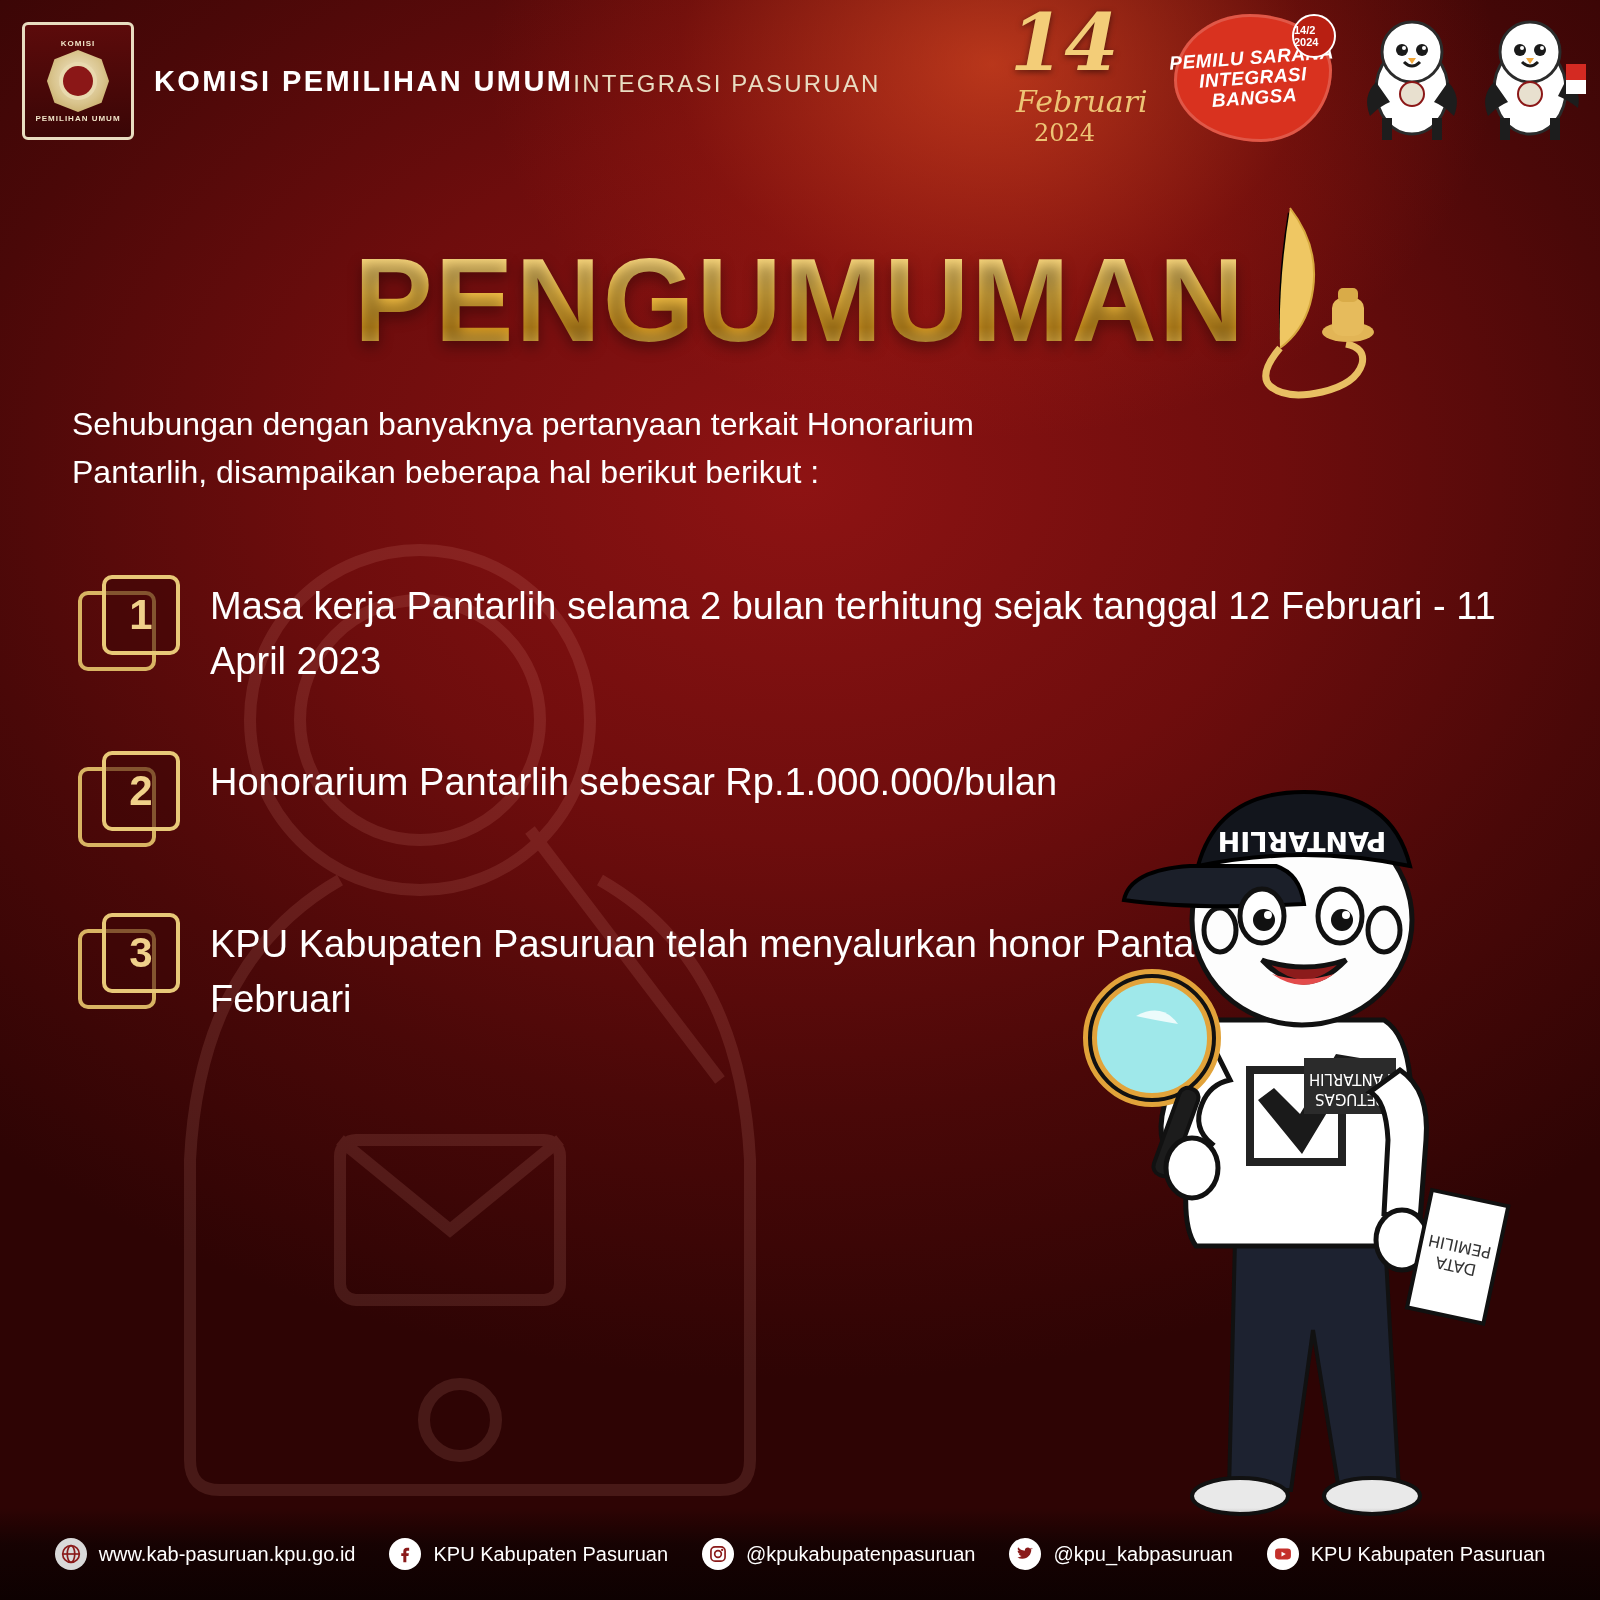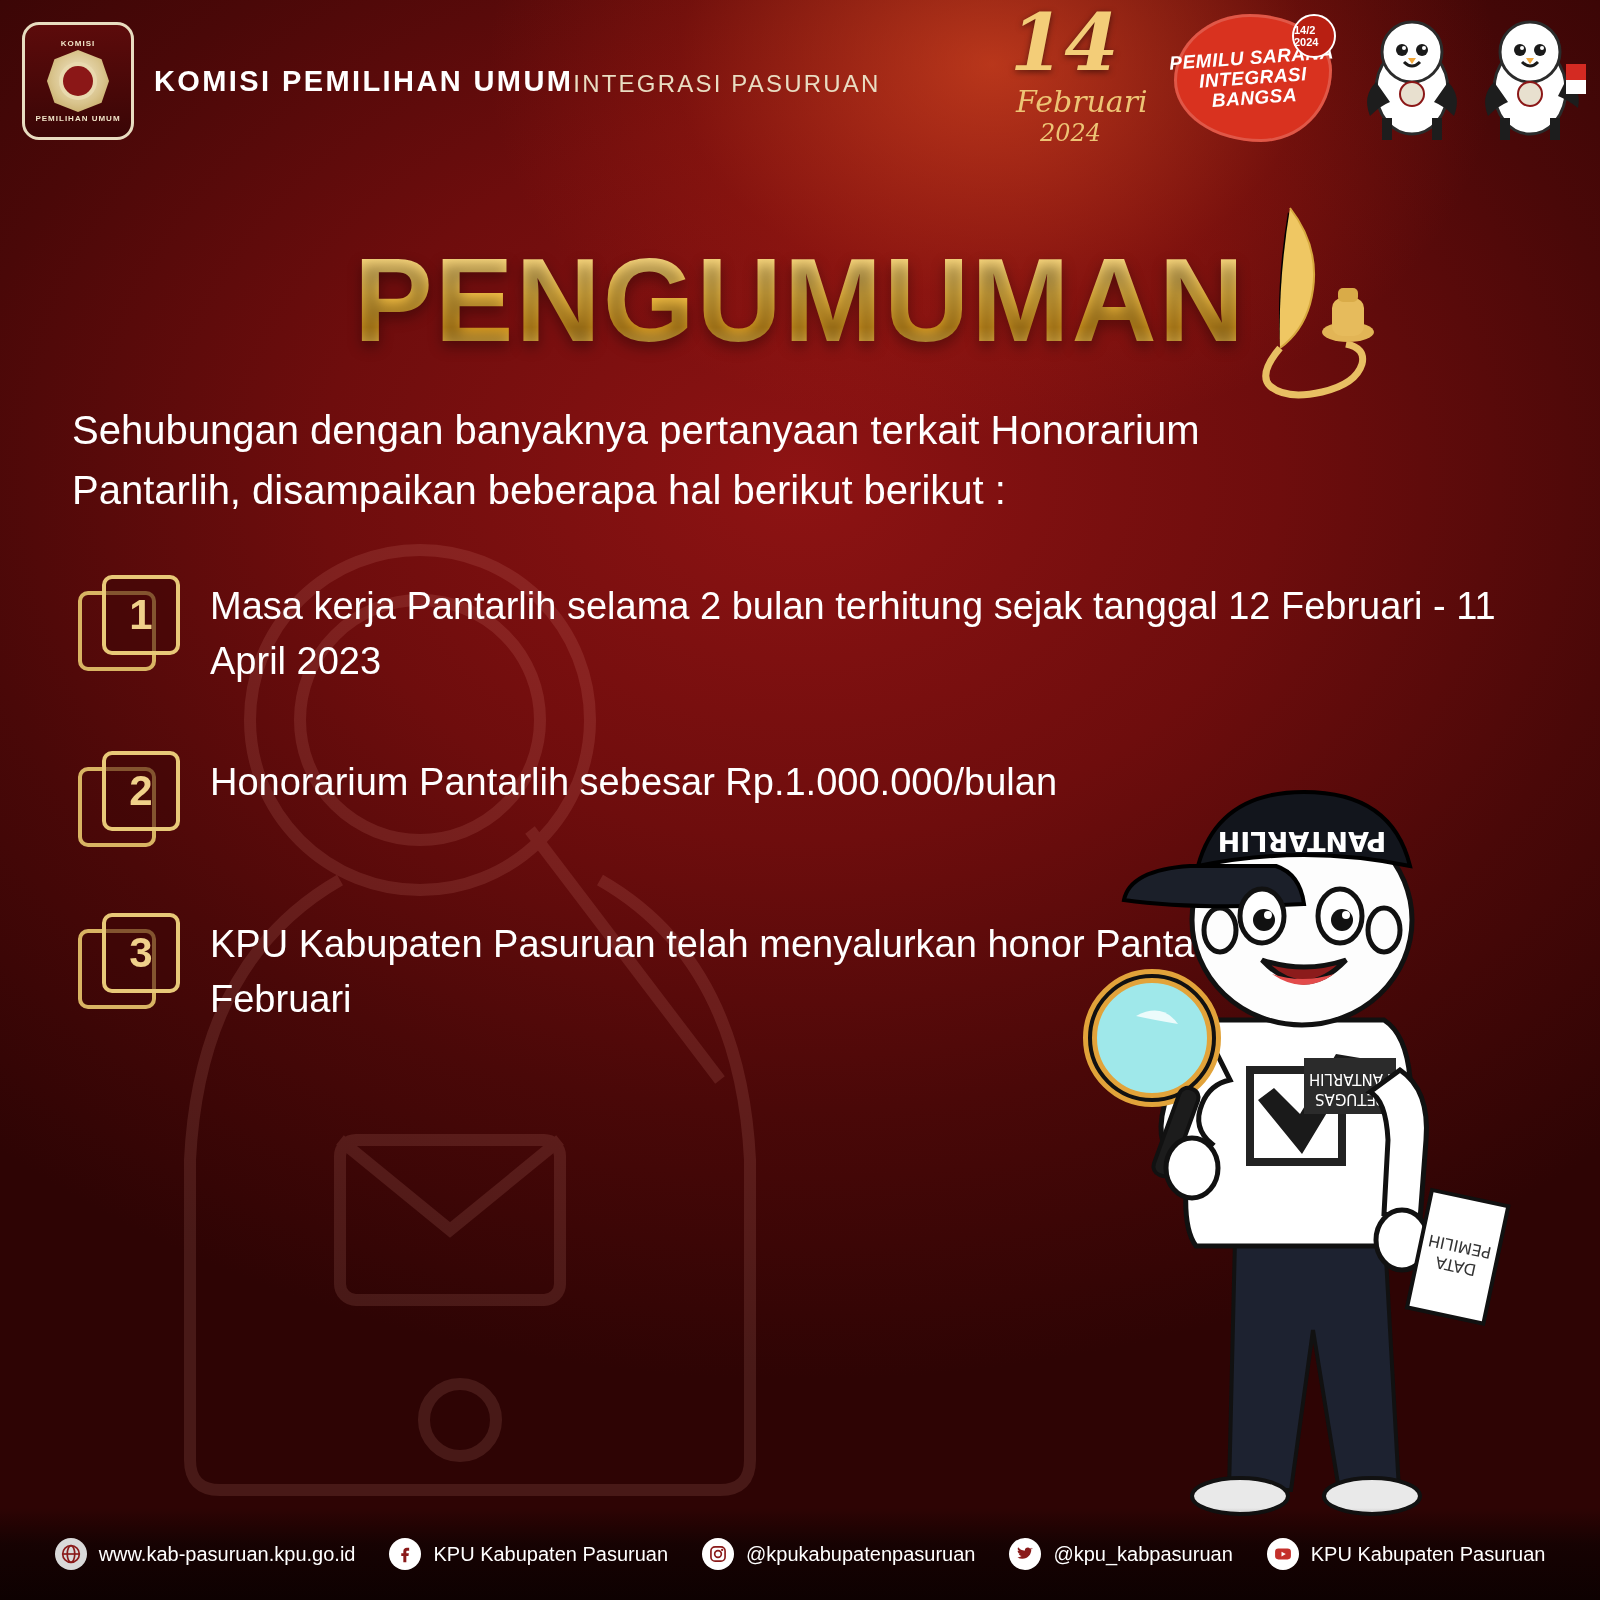--- a/index.html
+++ b/index.html
@@ -32,21 +32,21 @@
   .header {
     position: absolute; top: 0; left: 0; width: 100%; height: 170px;
   }
   .brand {
     position: absolute; left: 22px; top: 22px;
     display: flex; align-items: center; gap: 20px;
   }
   .kpu-logo {
     width: 112px; height: 118px;
     border: 3px solid #e8dcc0;
-    border-radius: 17px;
+    border-radius: 6px;
     background: linear-gradient(180deg,#5c0b0b,#3a0606);
     position: relative;
     display: flex; flex-direction: column; align-items: center; justify-content: center;
   }
   .kpu-logo .top-text, .kpu-logo .bot-text {
     font-size: 8px; letter-spacing: 1px; color: #f0e4c8; font-weight: bold;
   }
   .kpu-logo .emblem {
     width: 62px; height: 62px; margin: 2px 0;
     background: radial-gradient(circle at 50% 45%, #f3e9cf 0%, #d9c48d 55%, #b99a4e 100%);
@@ -75,21 +75,21 @@
     font-family: "DejaVu Serif", serif;
   }
   .date-mark .num {
     font-size: 78px; font-style: italic; font-weight: bold; line-height: 0.9;
     color: #f3cd78; text-shadow: 0 2px 6px rgba(0,0,0,0.5);
   }
   .date-mark .m {
     font-size: 30px; font-style: italic; margin-top: 6px; margin-left: 6px; color: #edc475;
   }
   .date-mark .y {
-    font-size: 24px; font-style: italic; margin-left: 30px; color: #edc475;
+    font-size: 24px; margin-left: 24px; color: #edc475;
   }
   .tagline {
     width: 170px; height: 140px; position: relative;
     display: flex; align-items: center; justify-content: center;
   }
   .tagline .blob {
     position: absolute; inset: 6px 6px 6px 6px;
     background: #d9321f;
     border-radius: 48% 52% 45% 55% / 52% 44% 56% 48%;
     box-shadow: 0 0 0 3px rgba(255,255,255,0.18) inset;
@@ -120,21 +120,21 @@
     background: linear-gradient(180deg,#ffe9a8 0%, #f5c147 45%, #d99a1f 70%, #f7d77e 100%);
     -webkit-background-clip: text; background-clip: text; color: transparent;
     text-shadow: 0 6px 14px rgba(0,0,0,0.35);
     font-family: "Liberation Sans", sans-serif;
   }
   .quill { position: absolute; right: 210px; top: -30px; width: 220px; height: 200px; }
 
   
   .intro {
     position: absolute; top: 400px; left: 72px; width: 1440px;
-    color: #ffffff; font-size: 40px; line-height: 1.5;
+    color: #ffffff; font-size: 32px; line-height: 1.5;
     text-align: justify;
   }
   .intro .l2 { text-align: left; }
 
   .items { position: absolute; top: 575px; left: 78px; width: 1420px; }
   .item { display: flex; align-items: flex-start; gap: 28px; margin-bottom: 62px; }
   .numbox { position: relative; width: 104px; height: 100px; flex: 0 0 104px; }
   .numbox .back {
     position: absolute; left: 0; top: 16px; width: 78px; height: 80px;
     border: 4px solid #d9b463; border-radius: 10px;

